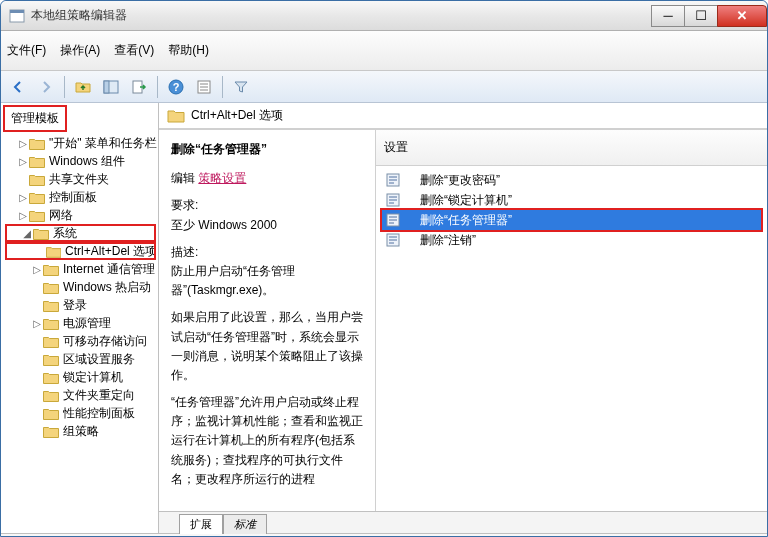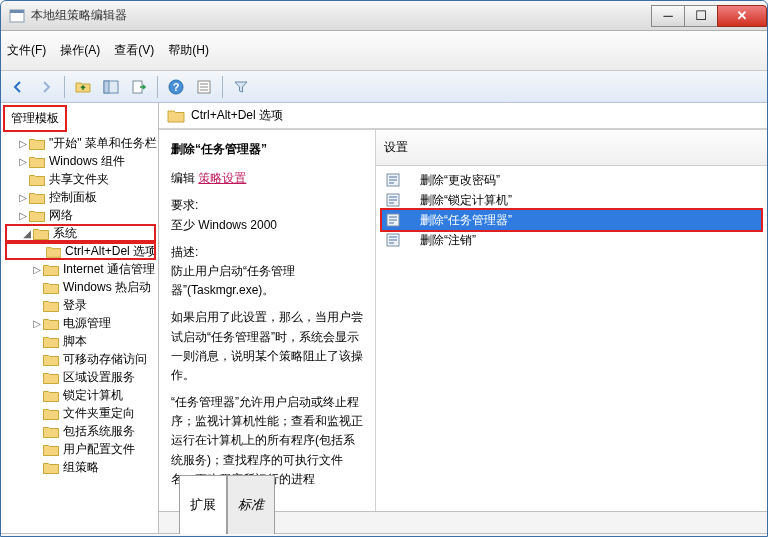--- a/index.html
+++ b/index.html
@@ -38,21 +38,21 @@
 .desc-pane a { color:#be185d; }
 .desc-pane .section { margin-top:8px; }
 .list-pane { flex:1; border-left:1px solid #d0d0d0; display:flex; flex-direction:column; }
 .list-header { height:36px; border-bottom:1px solid #d0d0d0; display:flex; align-items:center; padding:0 8px; background:linear-gradient(to bottom,#fdfdfd,#f0f0f0); }
 .list-body { flex:1; padding:4px 6px; }
 .list-row { display:flex; align-items:center; height:20px; padding:0 4px; gap:20px;text-align:center; }
 .list-row.selected { background:#2f7bdf; color:#fff; }
 .list-row.selected.hl { outline:2px solid #e02020; outline-offset:0; }
 .policy-icon { width:14px; height:14px; flex-shrink:0; }
 .tabs { height:22px; border-top:1px solid #c0c0c0; display:flex; align-items:flex-end; padding-left:20px; gap:0; background:#f4f4f4; }
-.tab { padding:20px 10px; border:1px solid #a0a0a0; border-bottom:none; background:#fff; font-size:13px; position:relative; top:1px; }
+.tab { padding:2px 10px; border:1px solid #a0a0a0; border-bottom:none; background:#fff; font-size:11px; position:relative; top:1px; }
 .tab.inactive { background:#ececec;font-style:italic; }
 .statusbar { height:22px; border-top:1px solid #c0c0c0; background:linear-gradient(to bottom,#f8f8f8,#e8e8e8); display:flex; align-items:center; padding:0 8px; font-size:11px; }
 .statusbar .sep { width:180px; }
 
 
 .folder-svg { fill:#f4d47c; stroke:#c9a83a; stroke-width:1; }
 .policy-svg rect { fill:#eef3fa; stroke:#7a8fa8; }
 .policy-svg line { stroke:#5070a0; stroke-width:1; }
 </style>
 </head>
@@ -223,28 +223,20 @@
             <path d="M0.5 2.5h5l1 1h9v9h-15z"></path>
           </svg>
           <span class="label">电源管理</span>
         </div>
         <div class="tree-item">
           <span class="indent" style="width:28px"></span>
           <span class="expander"></span>
           <svg class="folder-icon folder-svg" viewBox="0 0 16 13">
             <path d="M0.5 2.5h5l1 1h9v9h-15z"></path>
           </svg>
-          <span class="label">脚本</span>
-        </div>
-        <div class="tree-item">
-          <span class="indent" style="width:28px"></span>
-          <span class="expander"></span>
-          <svg class="folder-icon folder-svg" viewBox="0 0 16 13">
-            <path d="M0.5 2.5h5l1 1h9v9h-15z"></path>
-          </svg>
           <span class="label">可移动存储访问</span>
         </div>
         <div class="tree-item">
           <span class="indent" style="width:28px"></span>
           <span class="expander"></span>
           <svg class="folder-icon folder-svg" viewBox="0 0 16 13">
             <path d="M0.5 2.5h5l1 1h9v9h-15z"></path>
           </svg>
           <span class="label">区域设置服务</span>
         </div>
@@ -263,29 +255,21 @@
             <path d="M0.5 2.5h5l1 1h9v9h-15z"></path>
           </svg>
           <span class="label">文件夹重定向</span>
         </div>
         <div class="tree-item">
           <span class="indent" style="width:28px"></span>
           <span class="expander"></span>
           <svg class="folder-icon folder-svg" viewBox="0 0 16 13">
             <path d="M0.5 2.5h5l1 1h9v9h-15z"></path>
           </svg>
-          <span class="label">包括系统服务</span>
-        </div>
-        <div class="tree-item">
-          <span class="indent" style="width:28px"></span>
-          <span class="expander"></span>
-          <svg class="folder-icon folder-svg" viewBox="0 0 16 13">
-            <path d="M0.5 2.5h5l1 1h9v9h-15z"></path>
-          </svg>
-          <span class="label">用户配置文件</span>
+          <span class="label">性能控制面板</span>
         </div>
         <div class="tree-item">
           <span class="indent" style="width:28px"></span>
           <span class="expander"></span>
           <svg class="folder-icon folder-svg" viewBox="0 0 16 13">
             <path d="M0.5 2.5h5l1 1h9v9h-15z"></path>
           </svg>
           <span class="label">组策略</span>
         </div>
       </div>

